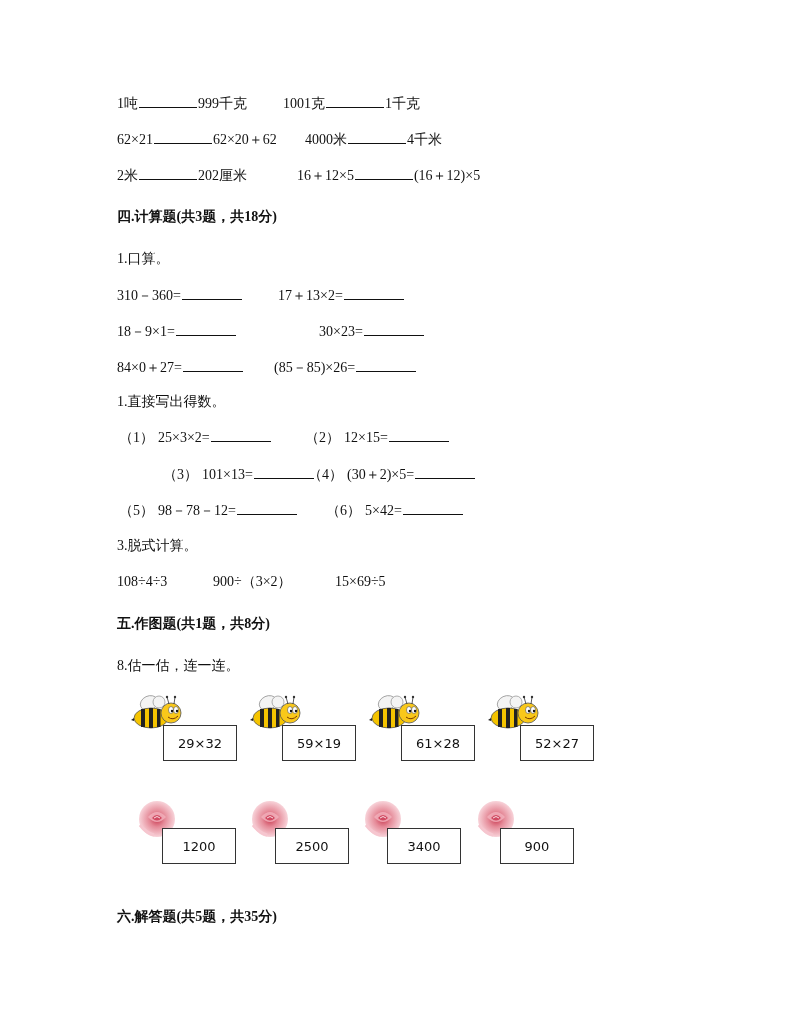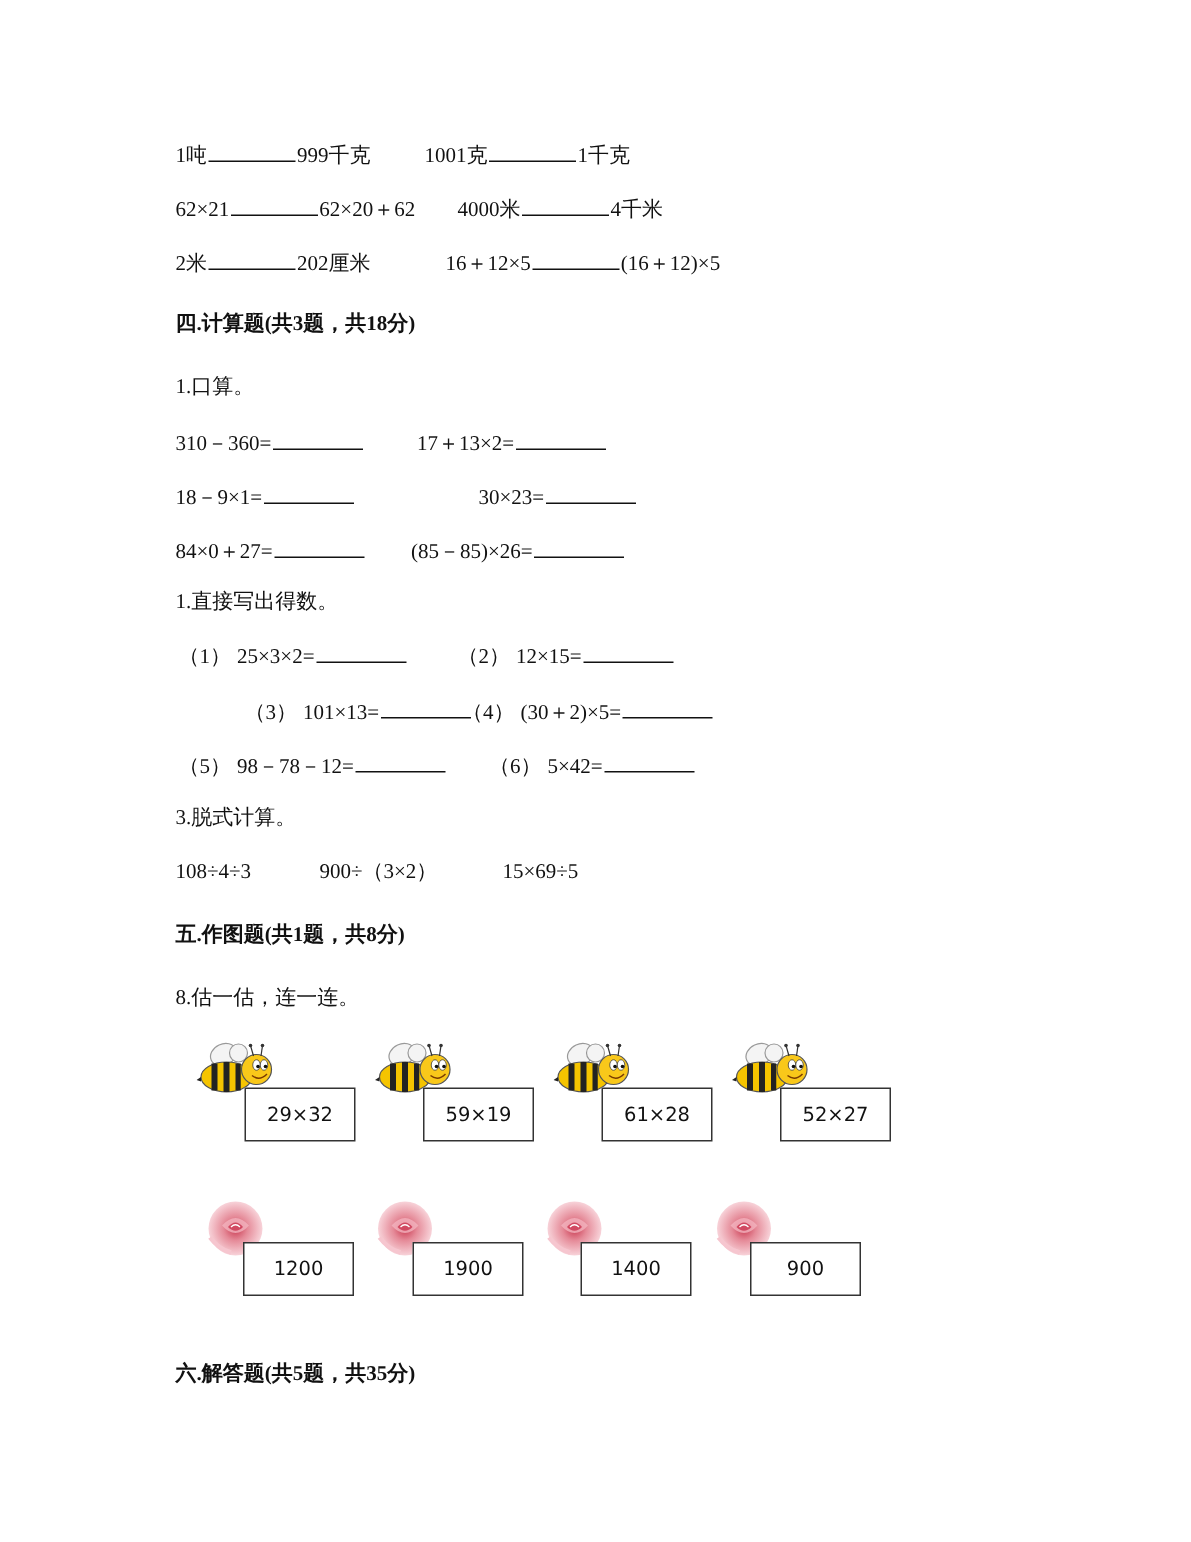--- a/index.html
+++ b/index.html
@@ -162,25 +162,25 @@
 <div class="box" style="left:520px; top:725px;">52×27</div>
 
 <svg class="rose" style="left:134px; top:797px;" viewBox="0 0 46 44">
     <use href="#rose-shape"></use>
   </svg>
 <div class="box" style="left:162px; top:828px;">1200</div>
 
 <svg class="rose" style="left:247px; top:797px;" viewBox="0 0 46 44">
     <use href="#rose-shape"></use>
   </svg>
-<div class="box" style="left:275px; top:828px;">1900</div>
+<div class="box" style="left:275px; top:828px;">2500</div>
 
 <svg class="rose" style="left:360px; top:797px;" viewBox="0 0 46 44">
     <use href="#rose-shape"></use>
   </svg>
-<div class="box" style="left:387px; top:828px;">1400</div>
+<div class="box" style="left:387px; top:828px;">3400</div>
 
 <svg class="rose" style="left:473px; top:797px;" viewBox="0 0 46 44">
     <use href="#rose-shape"></use>
   </svg>
 <div class="box" style="left:500px; top:828px;">900</div>
 
 <div class="heading" style="top:908px;">六.解答题(共5题，共35分)</div>
 
 </body></html>

